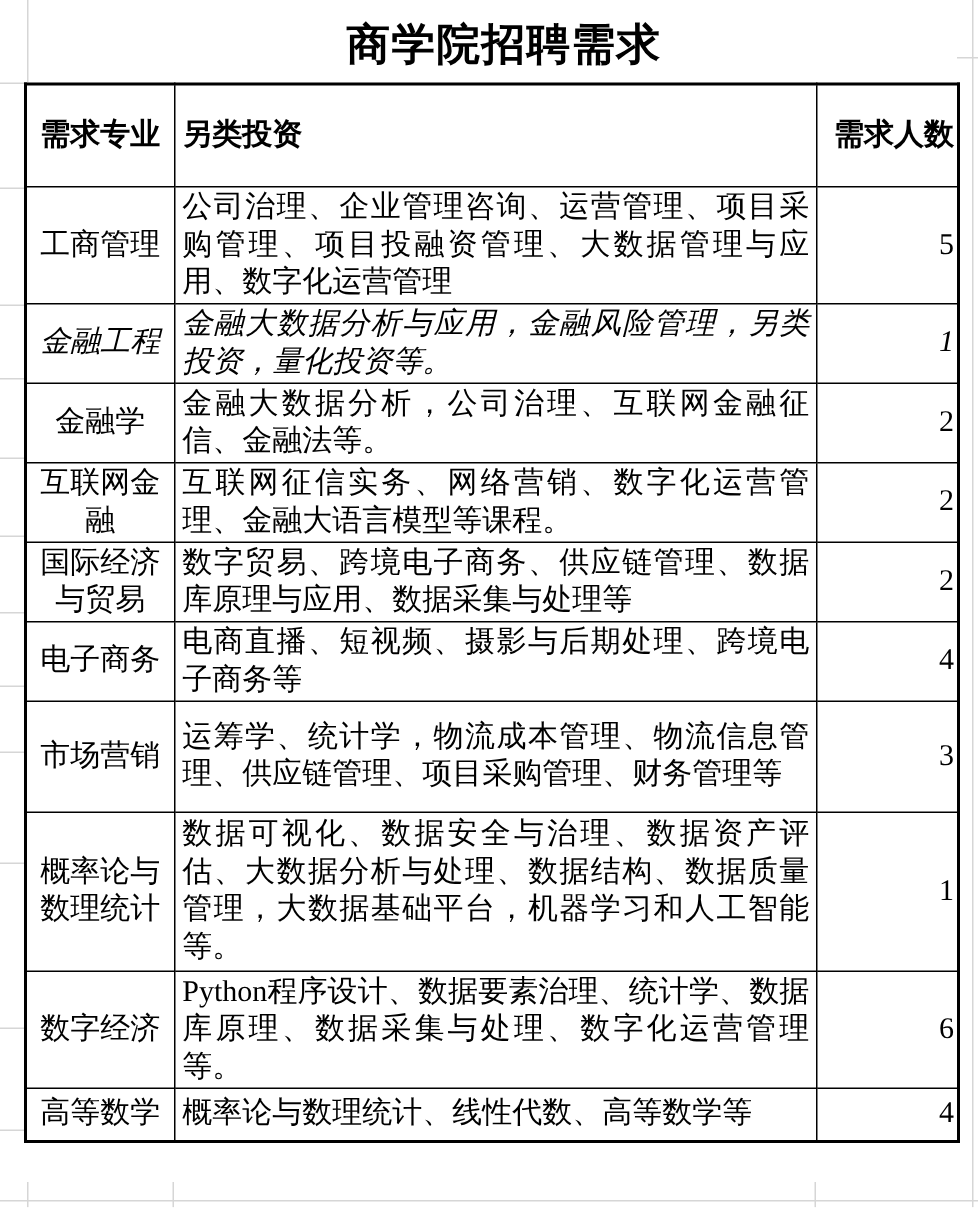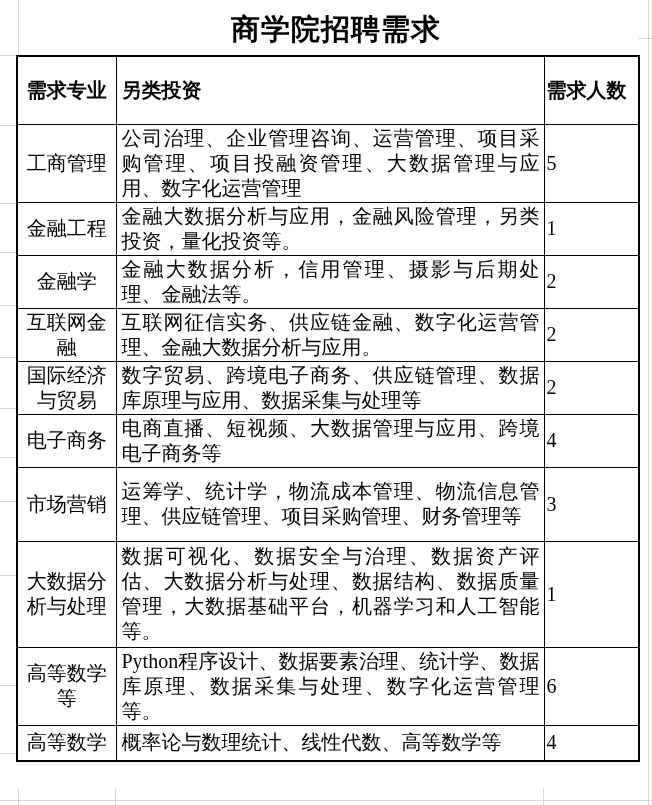--- a/index.html
+++ b/index.html
@@ -58,21 +58,21 @@
   }
   th.h-courses {
     text-align: left;
     padding: 1px 4px 1px 5px;
   }
   td.courses {
     text-align: justify;
     padding: 1px 4px 1px 5px;
   }
   th.h-count, td.count {
-    text-align: left;
+    text-align: right;
     padding: 1px 2px;
   }
   th { font-weight: bold; }
 </style>
 </head>
 <body>
 
 <div class="page">
 
   <div class="gl gl-v" style="left:18px; top:0; height:56px;"></div>
@@ -107,57 +107,57 @@
         <tr style="height:68px;">
       <th class="h-major">需求专业</th>
       <th class="h-courses">另类投资</th>
       <th class="h-count">需求人数</th>
     </tr>
     <tr style="height:78px;">
       <td class="major">工商管理</td>
       <td class="courses">公司治理、企业管理咨询、运营管理、项目采购管理、项目投融资管理、大数据管理与应用、数字化运营管理</td>
       <td class="count">5</td>
     </tr>
-    <tr style="height:53px;">
+    <tr style="height:53px;font-style:italic;">
       <td class="major">金融工程</td>
       <td class="courses">金融大数据分析与应用，金融风险管理，另类投资，量化投资等。</td>
       <td class="count">1</td>
     </tr>
     <tr style="height:52px;margin-left:47px;">
       <td class="major">金融学</td>
-      <td class="courses">金融大数据分析，信用管理、摄影与后期处理、金融法等。</td>
+      <td class="courses">金融大数据分析，公司治理、互联网金融征信、金融法等。</td>
       <td class="count">2</td>
     </tr>
     <tr style="height:51px;">
       <td class="major">互联网金融</td>
-      <td class="courses">互联网征信实务、供应链金融、数字化运营管理、金融大数据分析与应用。</td>
+      <td class="courses">互联网征信实务、网络营销、数字化运营管理、金融大语言模型等课程。</td>
       <td class="count">2</td>
     </tr>
     <tr style="height:49px;padding-left:48px;">
       <td class="major">国际经济与贸易</td>
       <td class="courses">数字贸易、跨境电子商务、供应链管理、数据库原理与应用、数据采集与处理等</td>
       <td class="count">2</td>
     </tr>
     <tr style="height:48px;">
       <td class="major">电子商务</td>
-      <td class="courses">电商直播、短视频、大数据管理与应用、跨境电子商务等</td>
+      <td class="courses">电商直播、短视频、摄影与后期处理、跨境电子商务等</td>
       <td class="count">4</td>
     </tr>
     <tr style="height:74px;">
       <td class="major">市场营销</td>
       <td class="courses">运筹学、统计学，物流成本管理、物流信息管理、供应链管理、项目采购管理、财务管理等</td>
       <td class="count">3</td>
     </tr>
     <tr style="height:106px;">
-      <td class="major">大数据分析与处理</td>
+      <td class="major">概率论与数理统计</td>
       <td class="courses">数据可视化、数据安全与治理、数据资产评估、大数据分析与处理、数据结构、数据质量管理，大数据基础平台，机器学习和人工智能等。</td>
       <td class="count">1</td>
     </tr>
     <tr style="height:66px;">
-      <td class="major">高等数学等</td>
+      <td class="major">数字经济</td>
       <td class="courses">Python程序设计、数据要素治理、统计学、数据库原理、数据采集与处理、数字化运营管理等。</td>
       <td class="count">6</td>
     </tr>
     <tr style="height:36px;">
       <td class="major">高等数学</td>
       <td class="courses">概率论与数理统计、线性代数、高等数学等</td>
       <td class="count">4</td>
     </tr>
   </tbody>
     </table>

